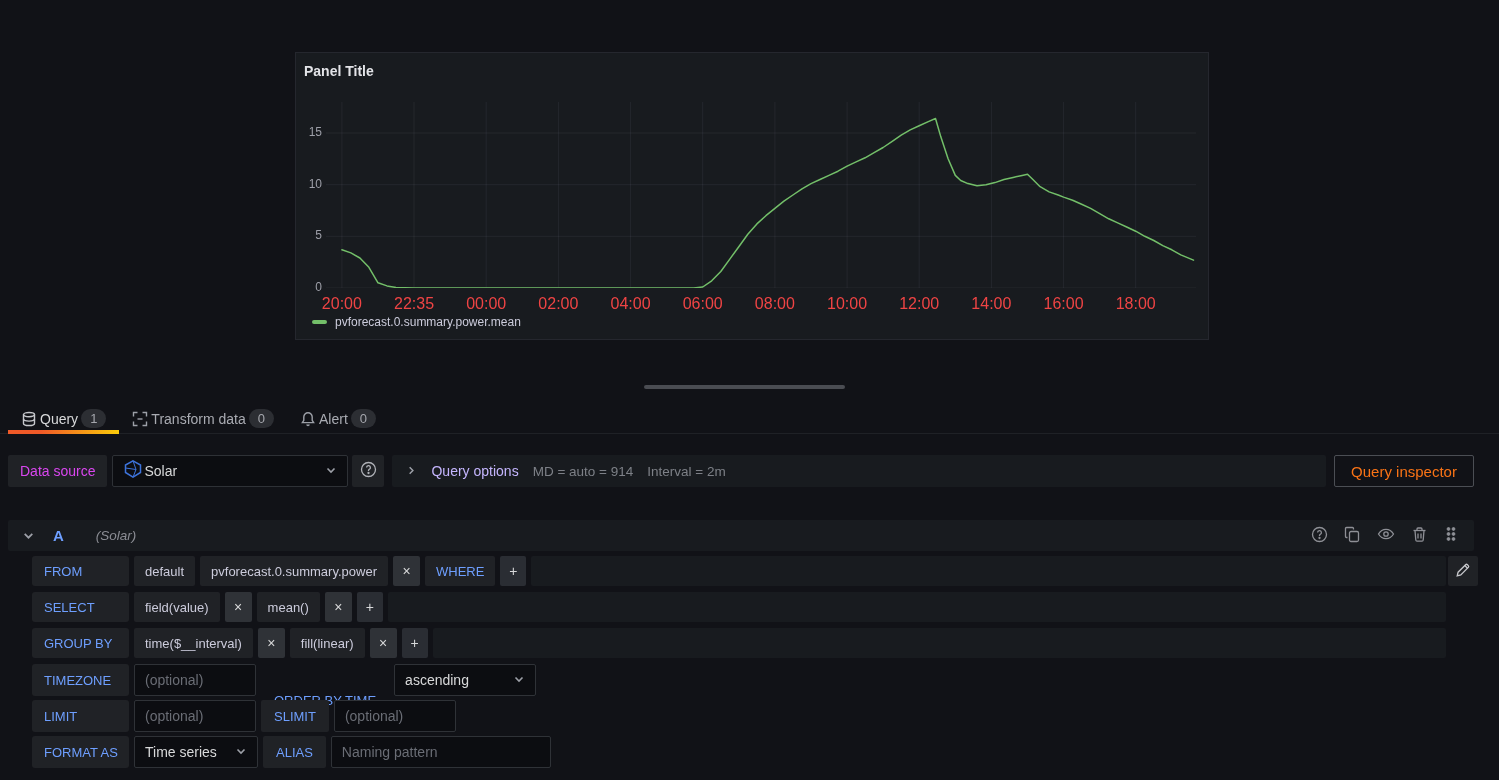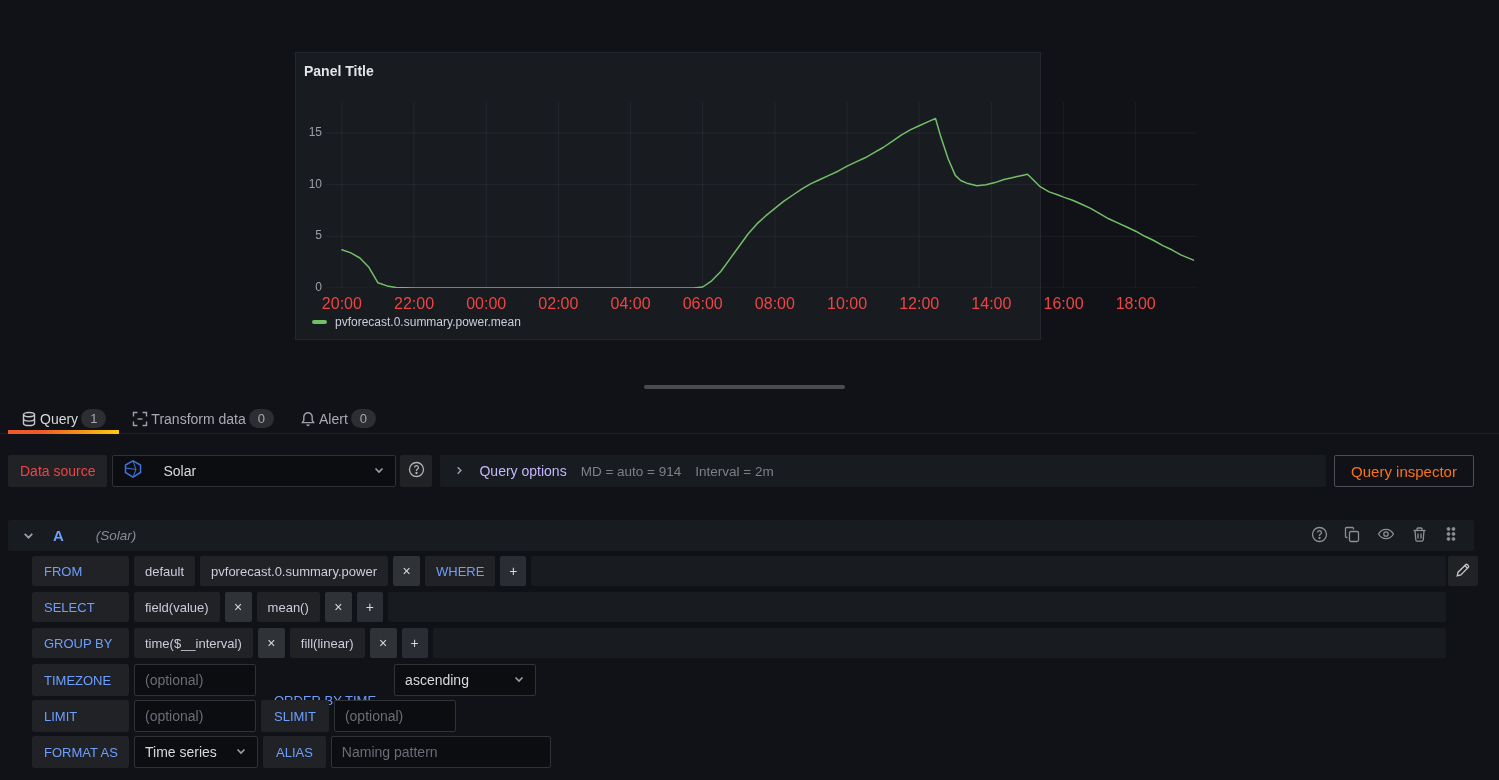--- a/index.html
+++ b/index.html
@@ -2,21 +2,21 @@
 <html><head>
 <meta charset="utf-8">
 <style>
   * { margin:0; padding:0; box-sizing:border-box; }
   html,body { width:1499px; height:780px; }
   body {
     position:relative; background:#111217; overflow:hidden;
     font-family:"Liberation Sans", sans-serif; color:#d8d9da;
   }
   
-  .panel { position:absolute; left:295px; top:52px; width:746px; height:288px;
+  .panel { position:absolute; left:295px; top:52px; width:914px; height:288px;
            background:#181b1f; border:1px solid #25272e; }
   .panel-title { position:absolute; left:8px; top:10px; font-size:14px; font-weight:600; color:#e3e4e8; }
   .chart-wrap { position:absolute; left:30px; top:49px; width:870px; height:186px; }
   .chart-wrap svg { display:block; width:870px; height:186px; }
   .ytick { position:absolute; left:0; width:26px; text-align:right; font-size:12px; color:#9d9fa8; }
   .xtick { position:absolute; top:242px; transform:translateX(-50%); font-size:16px; color:#ef4444; white-space:nowrap; }
   .legend { position:absolute; left:16px; top:262px; display:flex; align-items:center; gap:8px; }
   .legend-dash { width:15px; height:4px; border-radius:2px; background:#73bf69; }
   .legend-label { font-size:12px; color:#ccccdc; }
   
@@ -31,23 +31,23 @@
   .tab .underline { position:absolute; left:0; bottom:-1px; height:4px; width:100%;
          background:linear-gradient(90deg,#f05a28 30%,#fbca0a 99%); }
   .tab svg { stroke:#9da0a8; }
   .tab.active svg { stroke:#c7c8cc; }
   .badge { background:#2c2e33; color:#a5a7ad; font-size:13px; border-radius:11px;
            padding:1px 9px; line-height:17px; }
   
   .toolbar { position:absolute; left:8px; top:455px; width:1466px; height:32px;
              display:flex; align-items:stretch; }
   .tb-label { display:flex; align-items:center; padding:0 12px; background:#202226;
-              border-radius:2px; font-size:14px; color:#ef4444; margin-right:5px; }
-  .ds-select { width:284px; background:#0c0d11; border:1px solid #2e3136; border-radius:2px;
-               display:flex; align-items:center; padding:0 10px; gap:20px; cursor:pointer; }
+              border-radius:2px; font-size:14px; color:#d946ef; margin-right:5px; }
+  .ds-select { width:236px; background:#0c0d11; border:1px solid #2e3136; border-radius:2px;
+               display:flex; align-items:center; padding:0 10px; gap:1px; cursor:pointer; }
   .ds-select .ds-name { font-size:14px; color:#d8d9da; flex:1; }
   .help-btn { width:32px; margin-left:4px; margin-right:8px; background:#202226; border:none;
               border-radius:2px; display:flex; align-items:center; justify-content:center; cursor:pointer; }
   .qo-bar { flex:1; background:#181b1f; border-radius:2px; display:flex; align-items:center;
             padding:0 14px; gap:14px; margin-right:8px; }
   .qo-link { font-size:14px; color:#c4b5fd; cursor:pointer; }
   .qo-meta { font-size:13.5px; color:#7d8087; }
   .qi-btn { width:140px; background:transparent; border:1px solid #4b4e54; border-radius:2px;
             color:#f97316; font-size:15px; font-family:inherit; cursor:pointer; }
   
@@ -110,21 +110,21 @@
       </svg>
   </div>
   <div id="y-axis">
       <div class="ytick" style="top: 227px;">0</div>
       <div class="ytick" style="top: 175.333px;">5</div>
       <div class="ytick" style="top: 123.667px;">10</div>
       <div class="ytick" style="top: 72px;">15</div>
     </div>
   <div id="x-axis">
       <div class="xtick" style="left: 45.8772px;">20:00</div>
-      <div class="xtick" style="left: 118.046px;">22:00</div>
+      <div class="xtick" style="left: 118.046px;">22:35</div>
       <div class="xtick" style="left: 190.216px;">00:00</div>
       <div class="xtick" style="left: 262.385px;">02:00</div>
       <div class="xtick" style="left: 334.554px;">04:00</div>
       <div class="xtick" style="left: 406.723px;">06:00</div>
       <div class="xtick" style="left: 478.893px;">08:00</div>
       <div class="xtick" style="left: 551.062px;">10:00</div>
       <div class="xtick" style="left: 623.231px;">12:00</div>
       <div class="xtick" style="left: 695.4px;">14:00</div>
       <div class="xtick" style="left: 767.569px;">16:00</div>
       <div class="xtick" style="left: 839.739px;">18:00</div>

